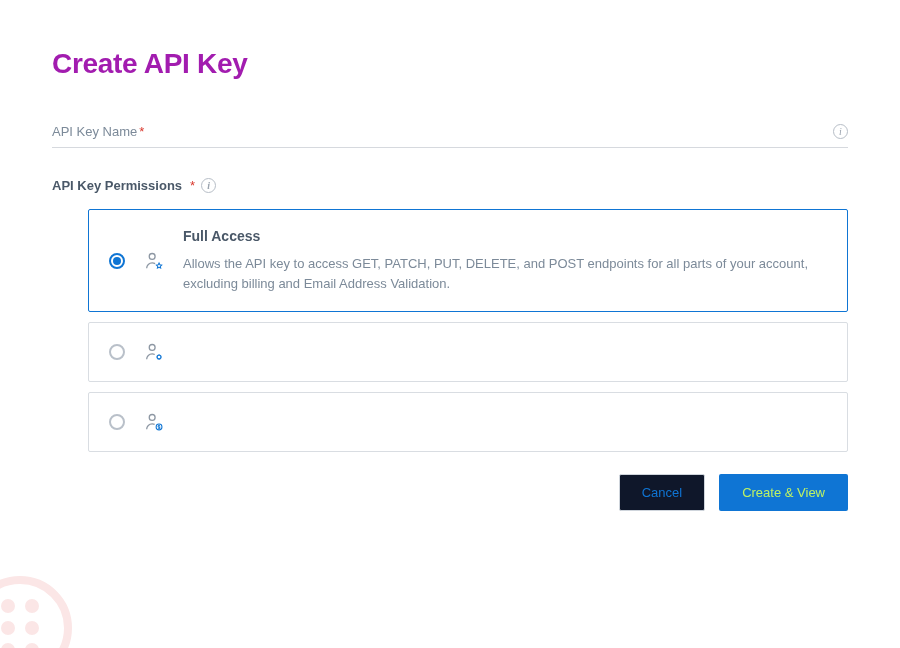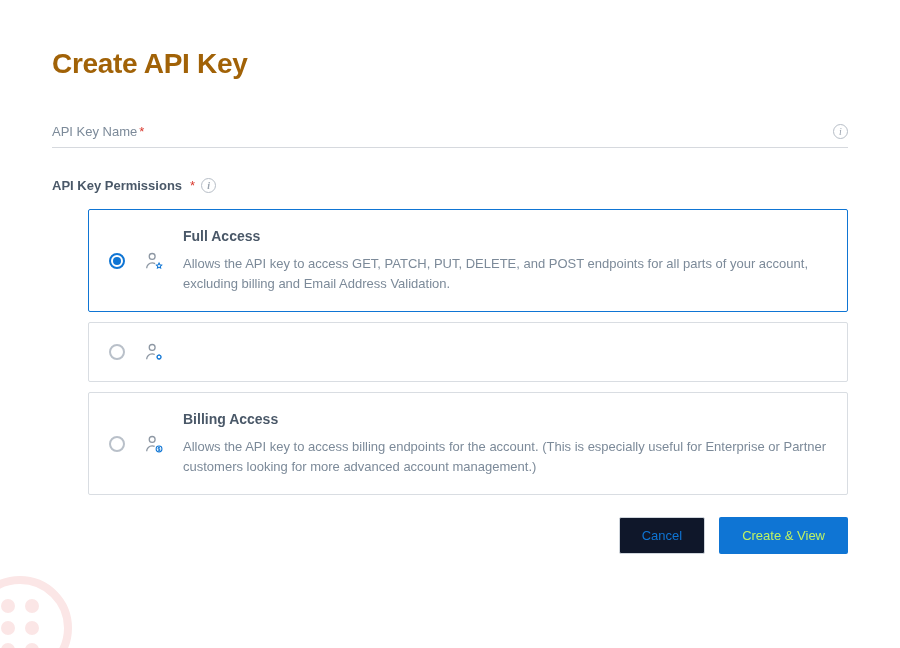--- a/index.html
+++ b/index.html
@@ -10,21 +10,21 @@
     height: 648px;
     position: relative;
     overflow: hidden;
   }
   .page {
     padding: 48px 52px 0 52px;
   }
   h1.page-title {
     font-size: 28px;
     font-weight: 700;
-    color: #a16207;
+    color: #a21caf;
     letter-spacing: -0.3px;
     margin-bottom: 42px;
   }
   .field-row {
     display: flex;
     align-items: center;
     border-bottom: 1px solid #d6d9de;
     padding-bottom: 6px;
     margin-bottom: 30px;
   }
@@ -203,24 +203,20 @@
     <div class="option-card">
       <span class="radio"></span>
       <span class="opt-icon">
         <svg width="22" height="22" viewBox="0 0 24 24" fill="none" stroke="#8d97a3" stroke-width="1.4">
           <circle cx="10" cy="7" r="3.2"></circle>
           <path d="M4 20c0-3.3 2.7-6 6-6 1 0 1.9.2 2.7.6"></path>
           <circle cx="17.5" cy="17.5" r="3.2" stroke="#0f75d4" stroke-width="1.1"></circle>
           <path d="M17.5 15.3v4.4M16.2 19c.3.4.8.6 1.3.6.8 0 1.3-.4 1.3-1s-.5-.8-1.3-1c-.8-.2-1.3-.4-1.3-1s.5-1 1.3-1c.5 0 1 .2 1.3.6" stroke="#0f75d4" stroke-width="1"></path>
         </svg>
       </span>
-      <div class="opt-body">
-        <div class="opt-title">Billing Access</div>
-        <div class="opt-desc">Allows the API key to access billing endpoints for the account. (This is especially useful for Enterprise or Partner customers looking for more advanced account management.)</div>
-      </div>
     </div>
 
   </div>
 
   <div class="actions">
     <button class="btn btn-secondary">Cancel</button>
     <button class="btn btn-primary">Create &amp; View</button>
   </div>
 </div>
 

